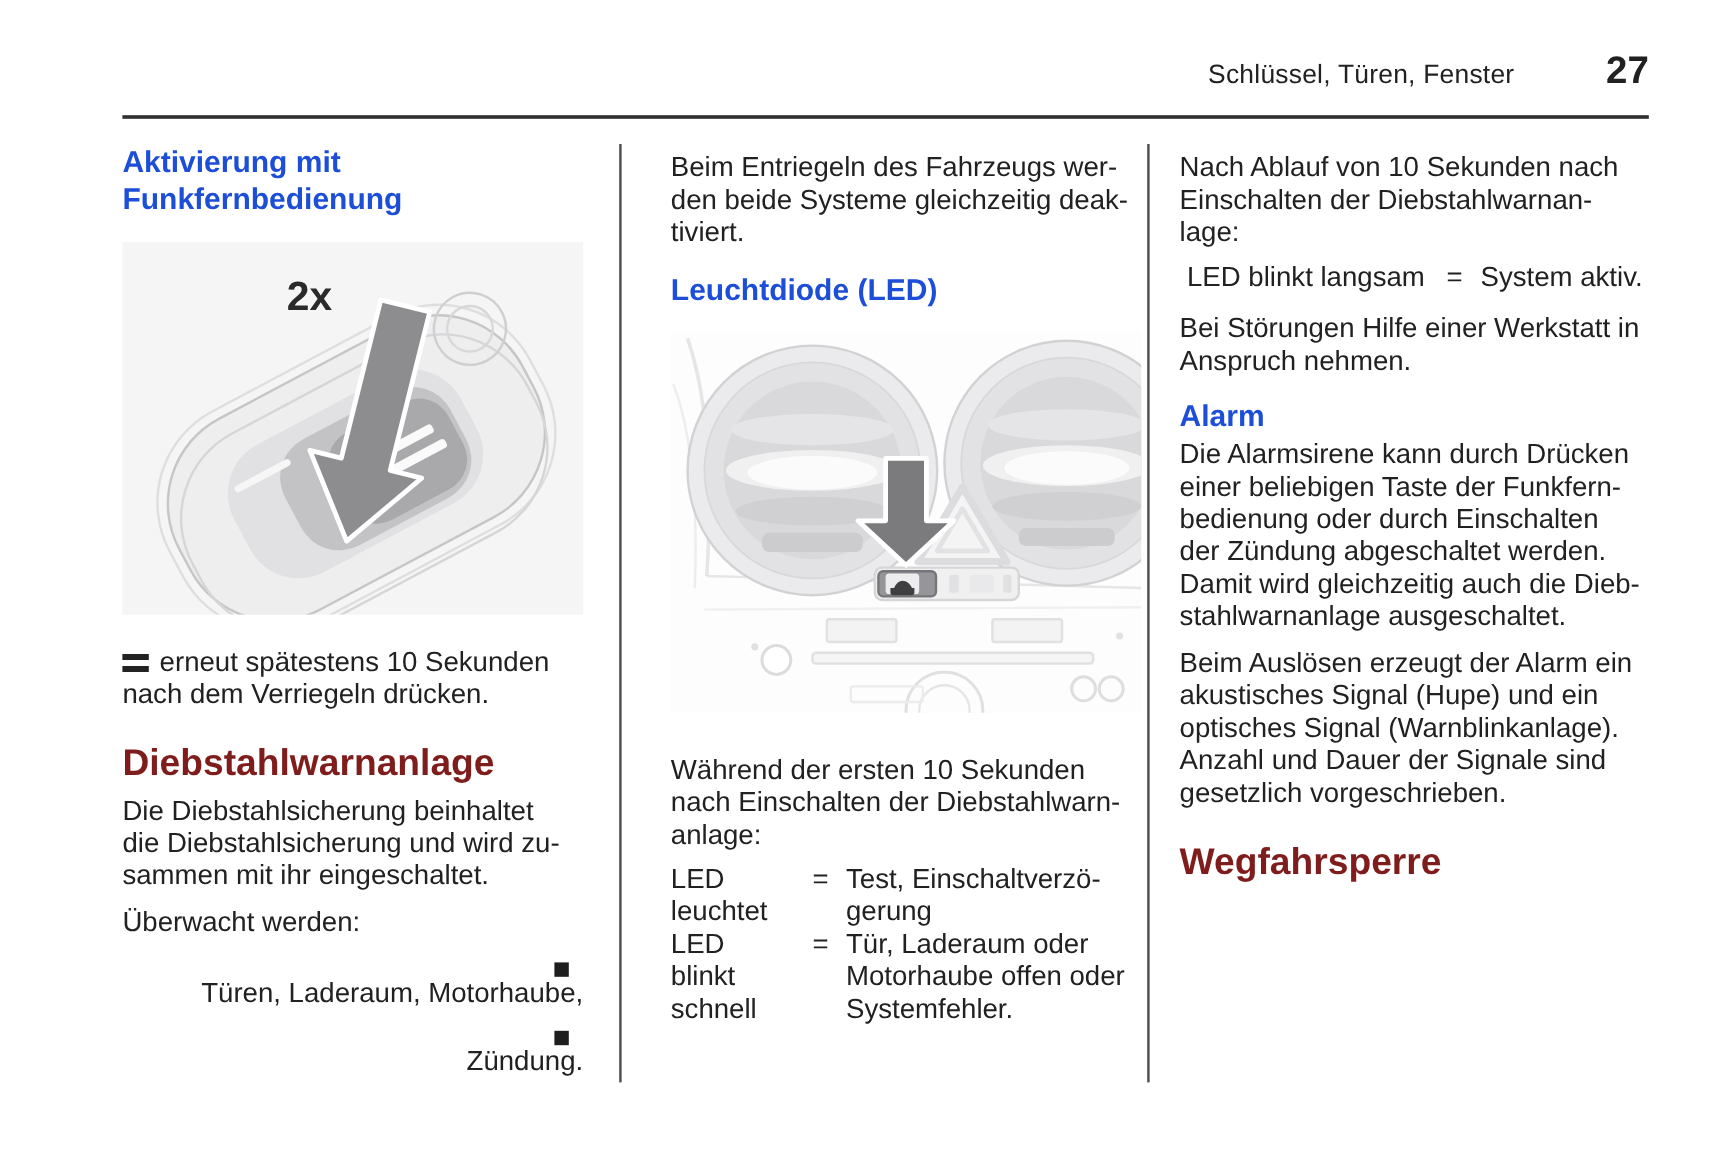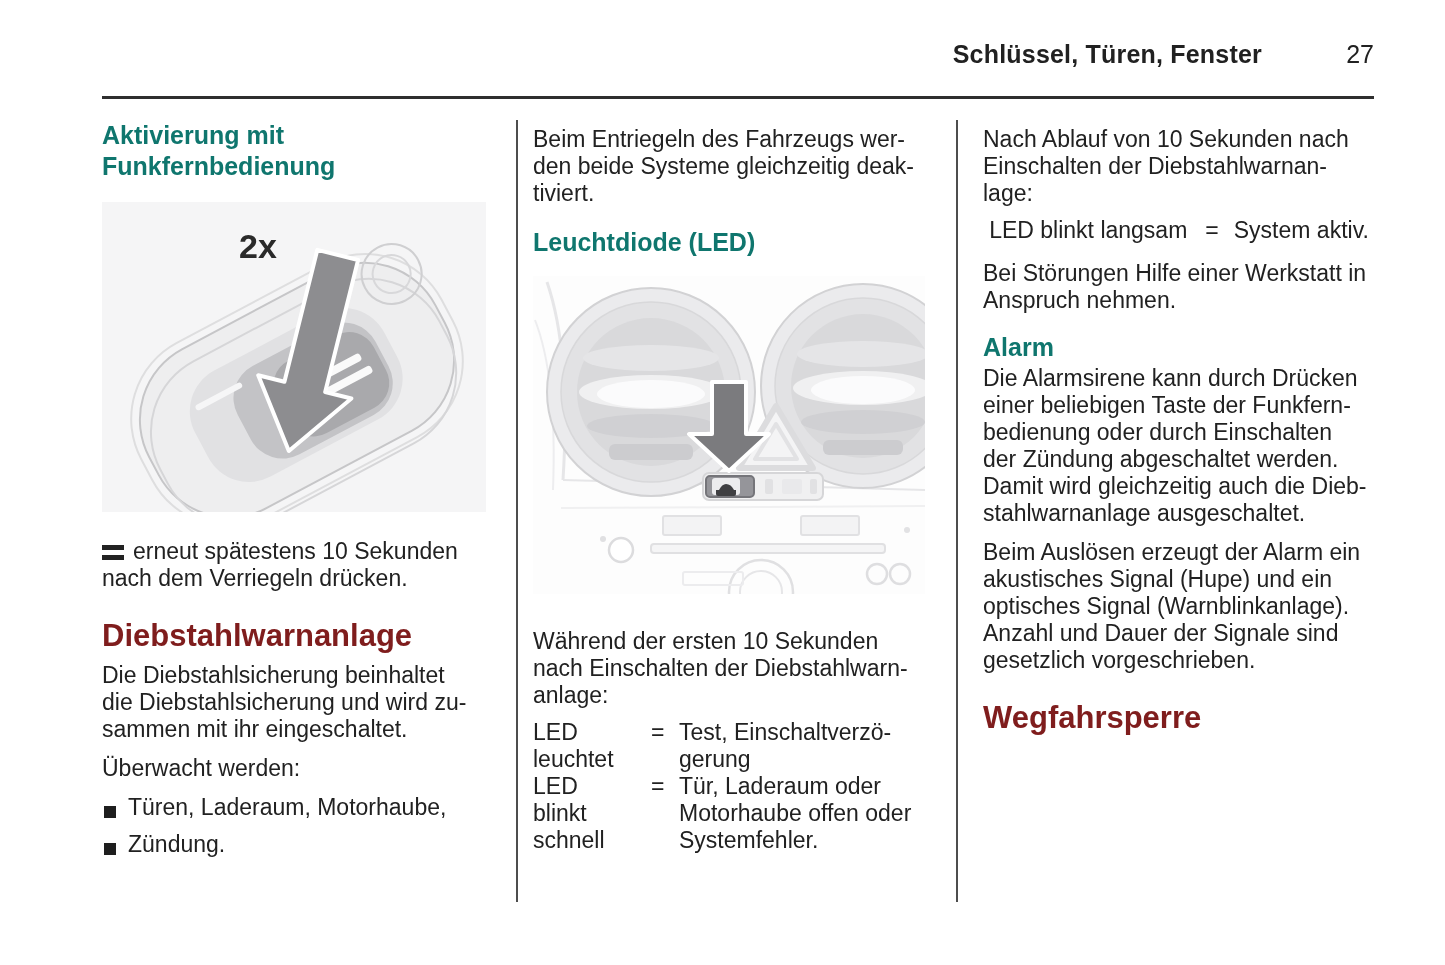--- a/index.html
+++ b/index.html
@@ -7,55 +7,55 @@
     width:1445px;height:965px;position:relative;background:#ffffff;
     font-family:"Liberation Sans","DejaVu Sans",sans-serif;
     color:#212121;-webkit-font-smoothing:antialiased;overflow:hidden;
   }
   .pre{white-space:pre-line;}
   
   .page-header{
     position:absolute;left:102px;top:40px;width:1272px;
     display:flex;justify-content:flex-end;align-items:baseline;
   }
-  .page-header .title{font-size:25px;font-weight:bold;letter-spacing:.2px;}
-  .page-header .pagenum{font-size:25px;font-weight:normal;width:112px;text-align:right;}
+  .page-header .title{font-size:22px;font-weight:normal;letter-spacing:.2px;}
+  .page-header .pagenum{font-size:32px;font-weight:bold;width:112px;text-align:right;}
   .header-rule{
     position:absolute;left:102px;top:96px;width:1272px;height:3px;background:#2f2f2f;
   }
   
   .col{position:absolute;top:120px;font-size:23px;line-height:27px;}
   .col1{left:102px;width:384px;}
-  .col2{left:533px;width:392px;}
+  .col2{left:559px;width:392px;}
   .col3{left:983px;width:392px;}
   .vsep{position:absolute;top:120px;width:2px;height:782px;background:#4d4d4d;}
   .vsep1{left:516px;}
   .vsep2{left:956px;}
 
   h2.doc{font-size:31px;line-height:36px;font-weight:bold;margin:26px 0 8px 0;color:#7f1d1d;}
-  h3.doc{font-size:25px;line-height:31px;font-weight:bold;margin:20px 0 6px 0;color:#0f766e;}
+  h3.doc{font-size:25px;line-height:31px;font-weight:bold;margin:20px 0 6px 0;color:#1d4ed8;}
   .col p{margin:0 0 10px 0;}
   .col p+p{margin-top:12px;}
 
   
   .figure{background:#f5f5f6;}
   .fig1{width:384px;height:310px;margin:14px 0 20px 0;}
   .fig2{width:392px;height:318px;margin:12px 0 14px 0;background:#fdfdfd;}
 
   
   .note{margin:0 0 0 0;}
   .equals-glyph{
     display:inline-block;width:22px;height:15px;box-sizing:border-box;
     border-top:5px solid #222;border-bottom:5px solid #222;
     margin-right:9px;vertical-align:-1px;
   }
 
   
   .bullets{margin:12px 0 0 0;}
-  .bullet-row{display:flex;align-items:center;margin:0 0 10px 0;}
+  .bullet-row{display:flex;align-items:flex-end;margin:0 0 10px 0;flex-direction:column;}
   .bullet-square{
     flex:0 0 auto;width:12px;height:12px;background:#1e1e1e;margin:8px 12px 0 2px;
   }
 
   
   .led-table{display:grid;grid-template-columns:118px 28px 1fr;margin-top:4px;}
   .led-table .term{grid-column:1;}
   .led-table .eq{grid-column:2;}
   .led-table .def{grid-column:3;}
   .led-inline{margin:6px 0 16px 0;text-align:center;}

